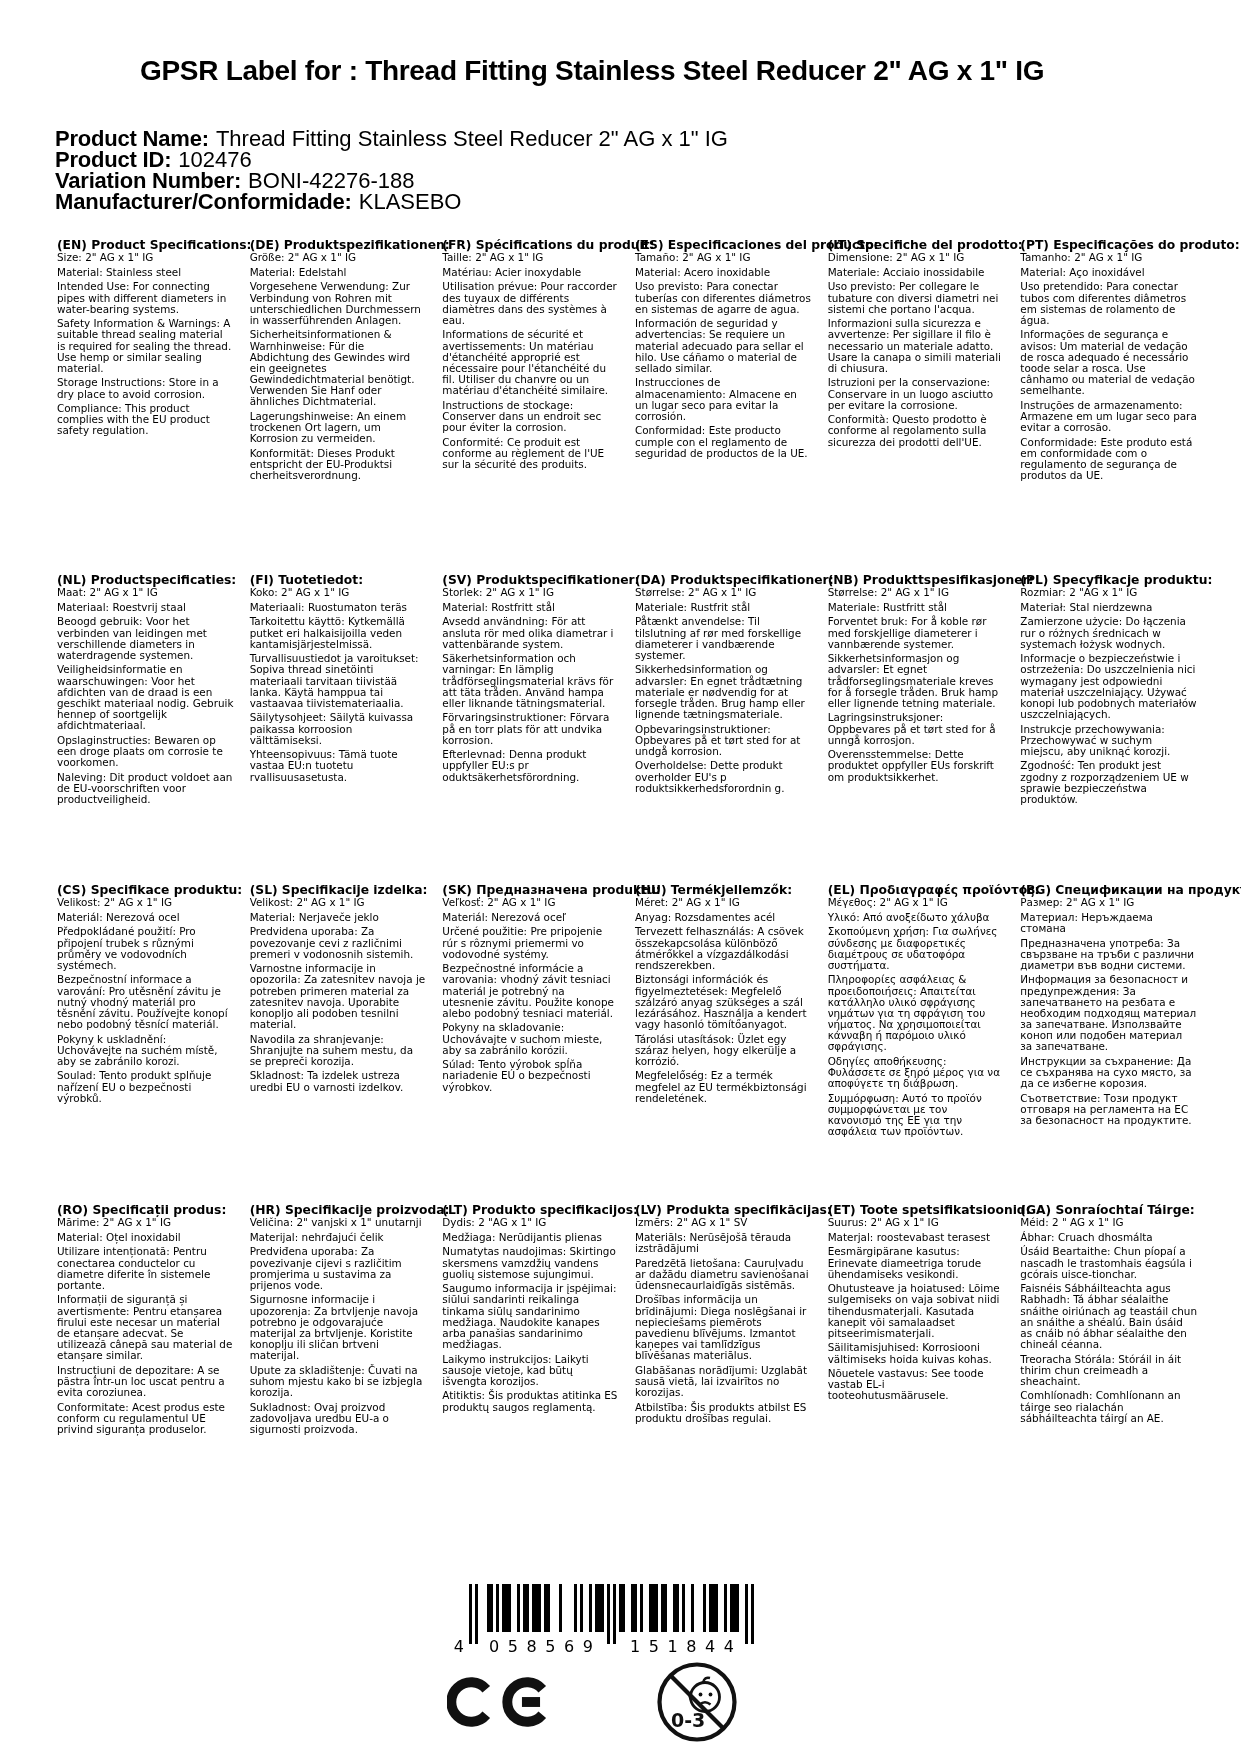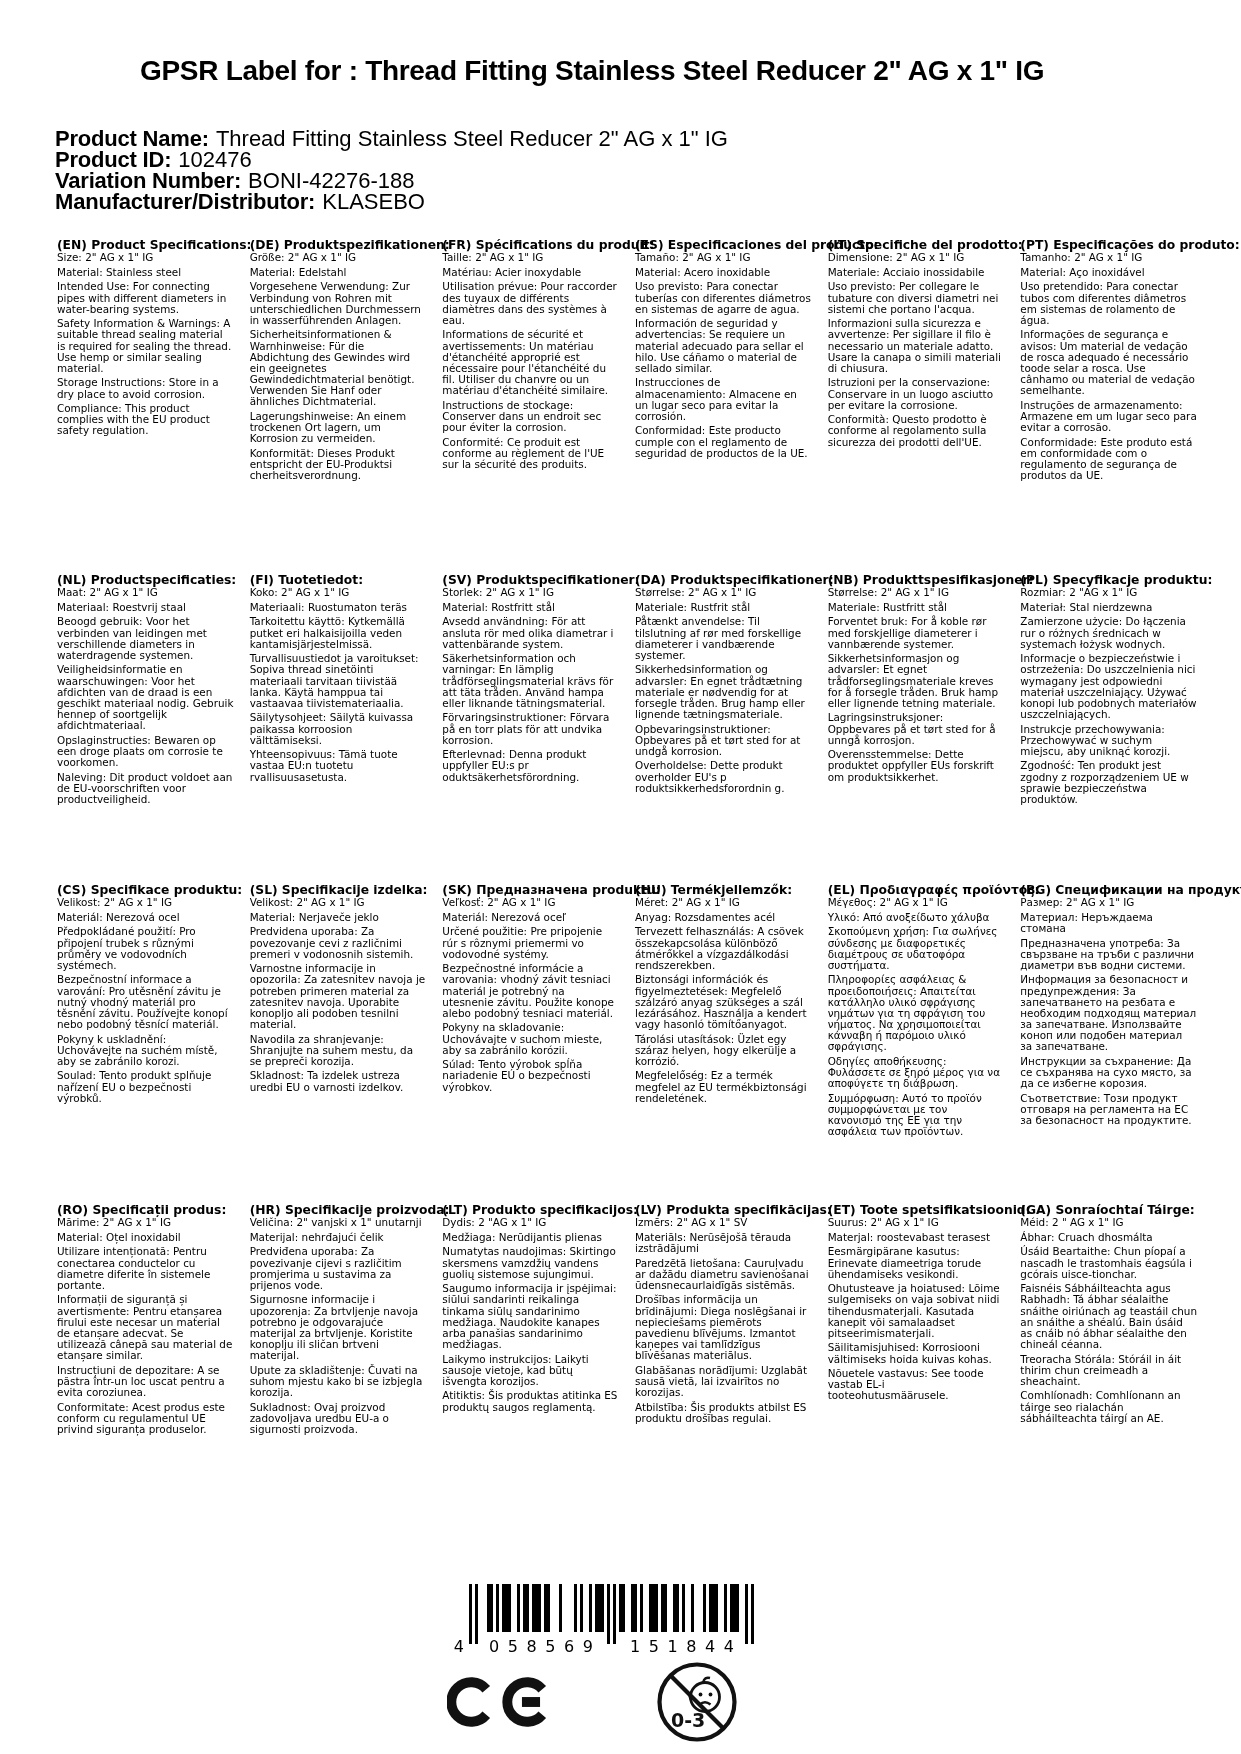--- a/index.html
+++ b/index.html
@@ -40,21 +40,21 @@
 <body>
 
 <div>
 
   <h1 class="page-title">GPSR Label for : Thread Fitting Stainless Steel Reducer 2" AG x 1" IG</h1>
 
   <section class="meta">
       <div class="meta-row"><span class="meta-label">Product Name:</span><span class="meta-value">Thread Fitting Stainless Steel Reducer 2" AG x 1" IG</span></div>
       <div class="meta-row"><span class="meta-label">Product ID:</span><span class="meta-value">102476</span></div>
       <div class="meta-row"><span class="meta-label">Variation Number:</span><span class="meta-value">BONI-42276-188</span></div>
-      <div class="meta-row"><span class="meta-label">Manufacturer/Distributor:</span><span class="meta-value">KLASEBO</span></div>
+      <div class="meta-row"><span class="meta-label">Manufacturer/Conformidade:</span><span class="meta-value">KLASEBO</span></div>
     </section>
 
   <section class="spec-grid">
       <div class="spec-cell">
         <div class="spec-head">(EN) Product Specifications:</div>
         <div class="spec-p">Size: 2" AG x 1" IG</div>
         <div class="spec-p">Material: Stainless steel</div>
         <div class="spec-p">Intended Use: For connecting pipes with different diameters in water-bearing systems.</div>
         <div class="spec-p">Safety Information &amp; Warnings: A suitable thread sealing material is required for sealing the thread. Use hemp or similar sealing material.</div>
         <div class="spec-p">Storage Instructions: Store in a dry place to avoid corrosion.</div>

